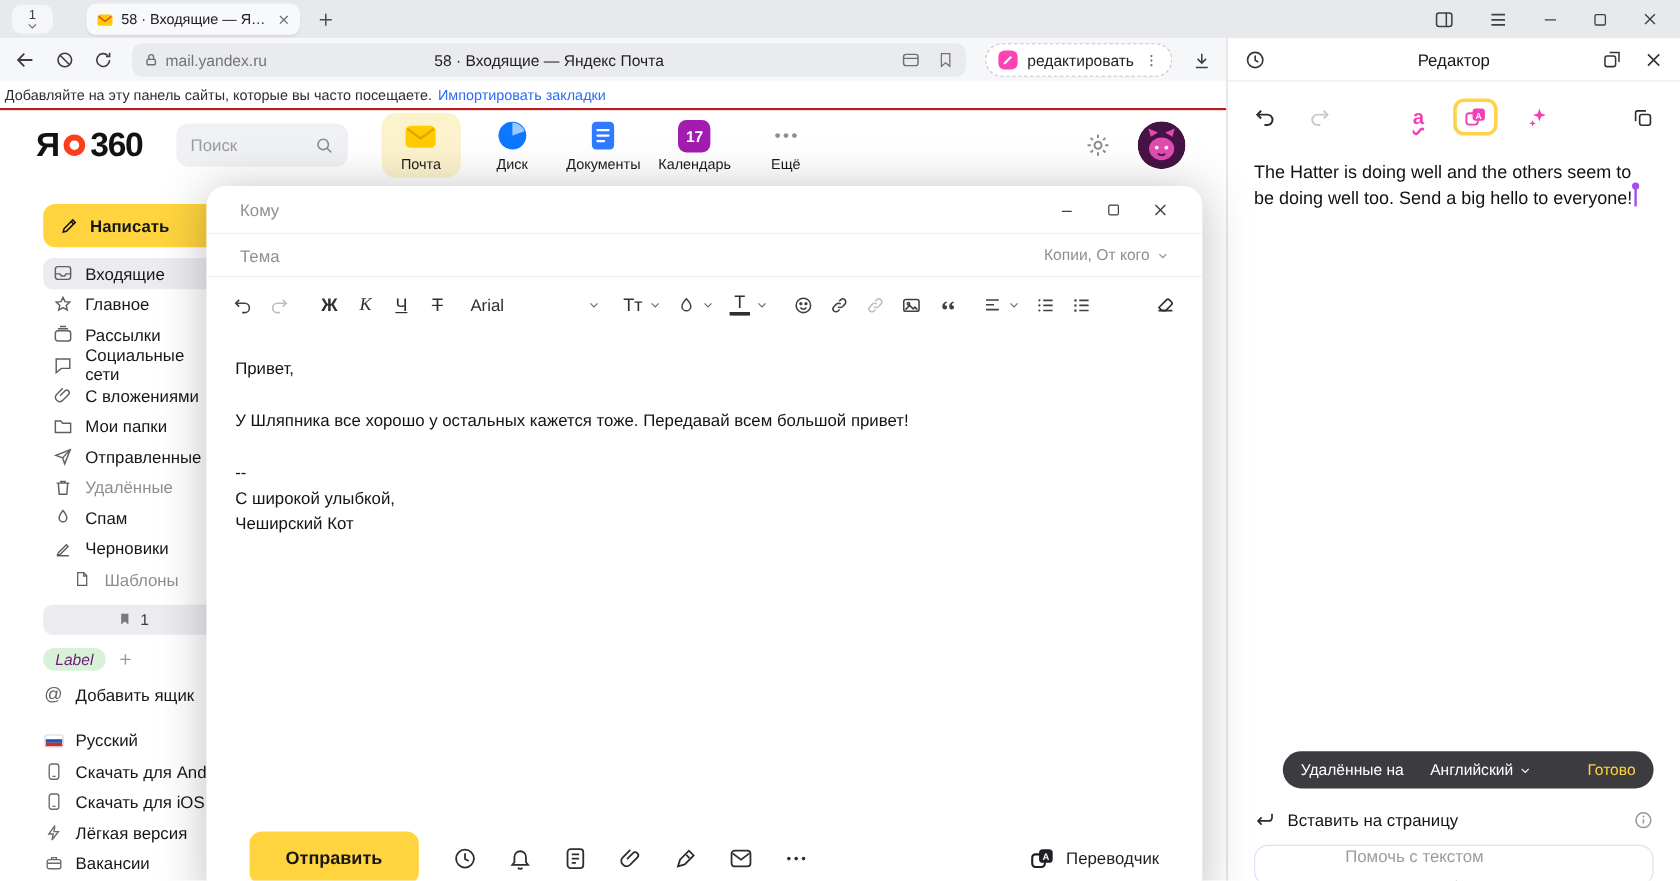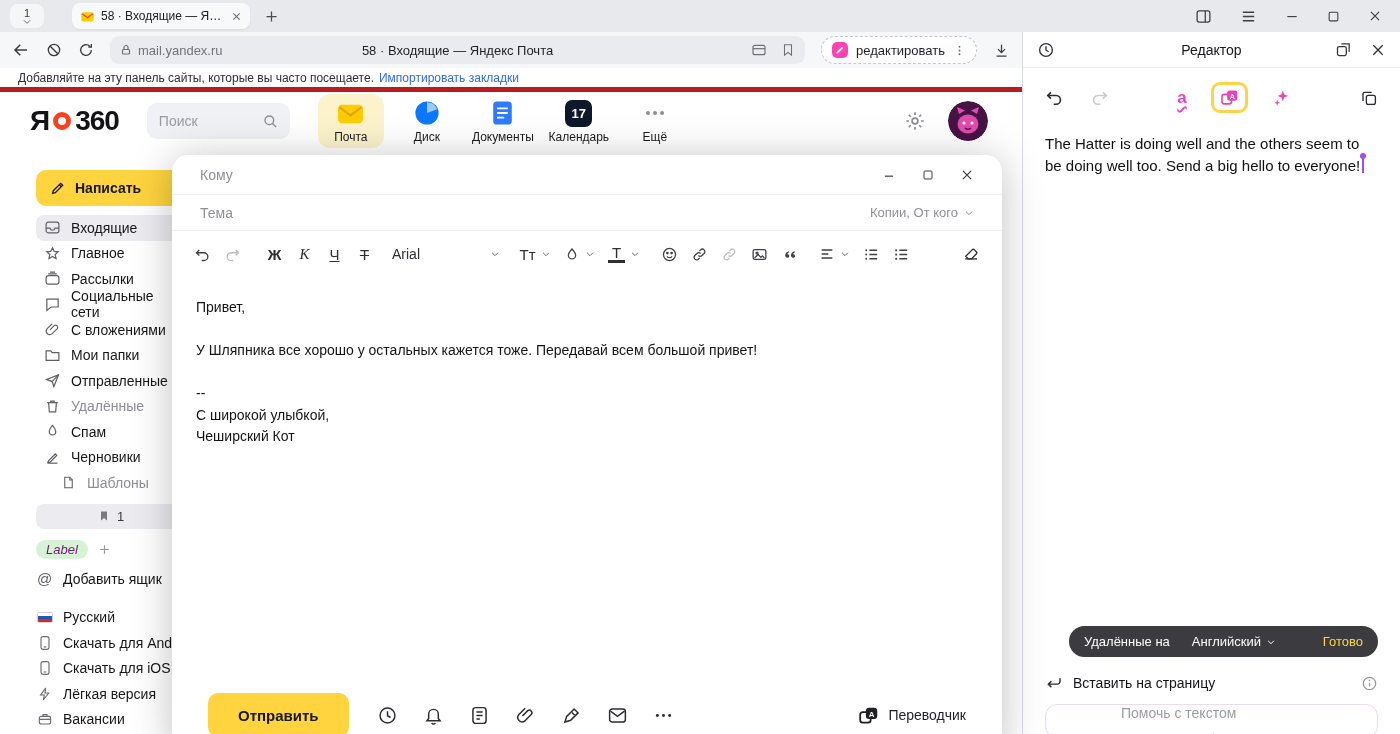--- a/index.html
+++ b/index.html
@@ -27,39 +27,39 @@
   .tb-btn{display:flex;align-items:center;}
   .address{flex:1;height:28px;background:#eaebef;border-radius:9px;display:flex;align-items:center;padding:0 10px;position:relative;color:#6f6f76;}
   .addr-domain{font-size:13px;margin-left:6px;color:#73737a;}
   .addr-title{position:absolute;left:0;right:0;text-align:center;font-size:13px;color:#1f1f24;pointer-events:none;}
   .addr-right{margin-left:auto;display:flex;align-items:center;gap:14px;color:#6f6f76;z-index:1;}
   .editpill{height:28px;display:flex;align-items:center;gap:8px;padding:0 10px;border:1px dashed #c7c7ce;border-radius:14px;background:#fff;font-size:13px;color:#1f1f24;}
   .editpill-ic{width:16px;height:16px;border-radius:5px;background:#ff42b3;display:flex;align-items:center;justify-content:center;}
   .editpill .dots{color:#6d6d74;display:flex;}
 
   
-  .bookmarksbar{height:24px;background:#fff;display:flex;align-items:center;gap:5px;padding:0 18px;font-size:12px;color:#2e2e34;border-bottom:5px solid #b91c1c;}
+  .bookmarksbar{height:24px;background:#fff;display:flex;align-items:center;gap:5px;padding:0 4px;font-size:12px;color:#2e2e34;border-bottom:2px solid #b91c1c;}
   .bookmarksbar a{color:#2b6bf3;text-decoration:none;cursor:pointer;}
 
   
   .mail{flex:1;display:flex;flex-direction:column;background:#fff;}
   .mail-header{height:58px;display:flex;align-items:center;padding:0 34px 0 30px;}
   .logo{display:flex;align-items:center;gap:3px;}
   .logo-ya,.logo-360{font-size:28px;font-weight:bold;color:#131316;letter-spacing:-1px;}
   .logo-ring{width:18px;height:18px;border:5.5px solid #fb3f1d;border-radius:50%;margin:0 1px;}
   .search{margin-left:28px;width:143px;height:36px;background:#f0f1f4;border-radius:10px;display:flex;align-items:center;padding:0 12px;gap:8px;}
   .search input{flex:1;min-width:0;border:none;outline:none;background:transparent;font-size:14px;color:#333;font-family:inherit;}
   .search input::placeholder{color:#9a9aa1;}
   .search .mag{color:#8a8a91;}
   .services{margin-left:28px;display:flex;gap:10px;}
   .svc{width:66px;display:flex;flex-direction:column;align-items:center;gap:3px;padding:5px 0 4px;border-radius:12px;cursor:pointer;}
   .svc.active{background:#fcf3cd;}
   .svc .ic{height:28px;display:flex;align-items:center;justify-content:center;}
   .svc .lbl{font-size:12px;color:#1b1b1e;}
-  .cal{width:27px;height:27px;background:#0f172a;border-radius:7px;color:#fff;font-size:13px;font-weight:bold;display:flex;align-items:center;justify-content:center;}
+  .cal{width:27px;height:27px;background:#a21caf;border-radius:7px;color:#fff;font-size:13px;font-weight:bold;display:flex;align-items:center;justify-content:center;}
   .hdr-right{margin-left:auto;display:flex;align-items:center;gap:22px;}
   .gear{color:#8b8b92;display:flex;}
   .avatar{width:40px;height:40px;border-radius:50%;overflow:hidden;}
 
   
   .mail-main{flex:1;position:relative;overflow:hidden;}
   .sidebar{position:absolute;left:0;top:0;bottom:0;width:240px;padding-left:36px;}
   .compose-btn{margin-top:20px;width:150px;height:36px;background:#ffd43e;border-radius:10px;border:none;display:flex;align-items:center;gap:9px;padding:0 14px;font-size:14px;font-weight:bold;color:#17171a;font-family:inherit;cursor:pointer;}
   .folders{margin-top:9px;}
   .frow{width:150px;height:25.5px;display:flex;align-items:center;gap:10px;padding:0 8px;font-size:14px;color:#17171a;border-radius:8px;cursor:pointer;}

